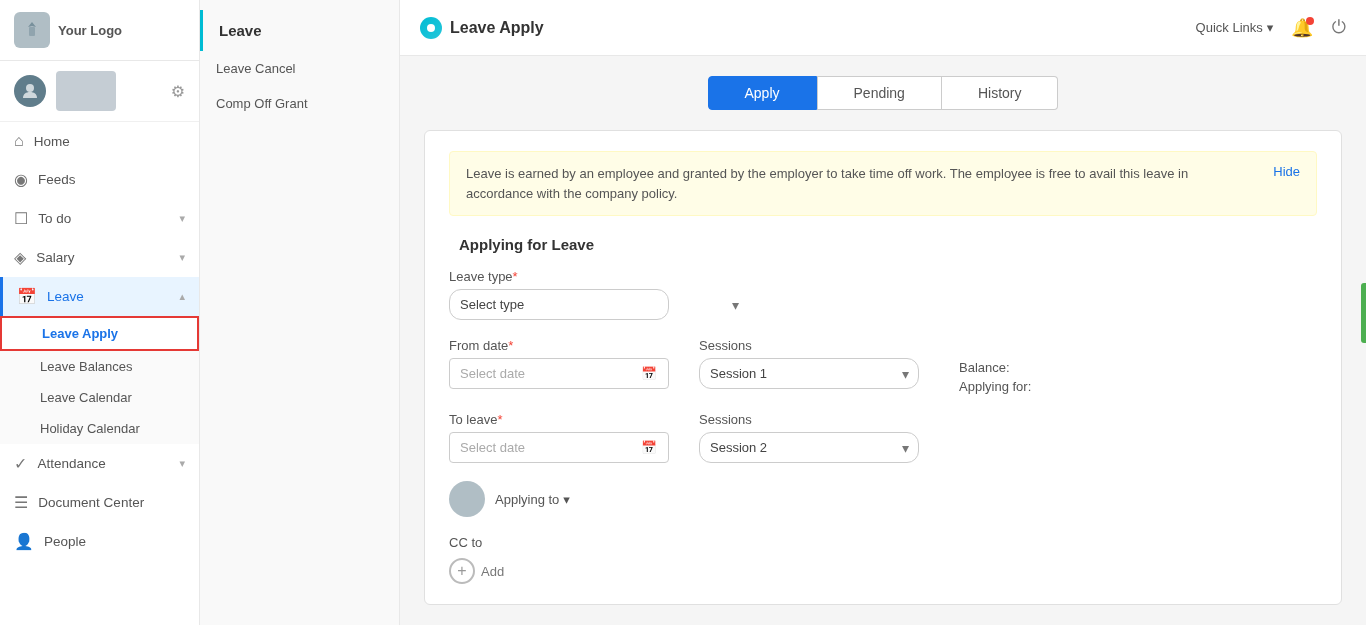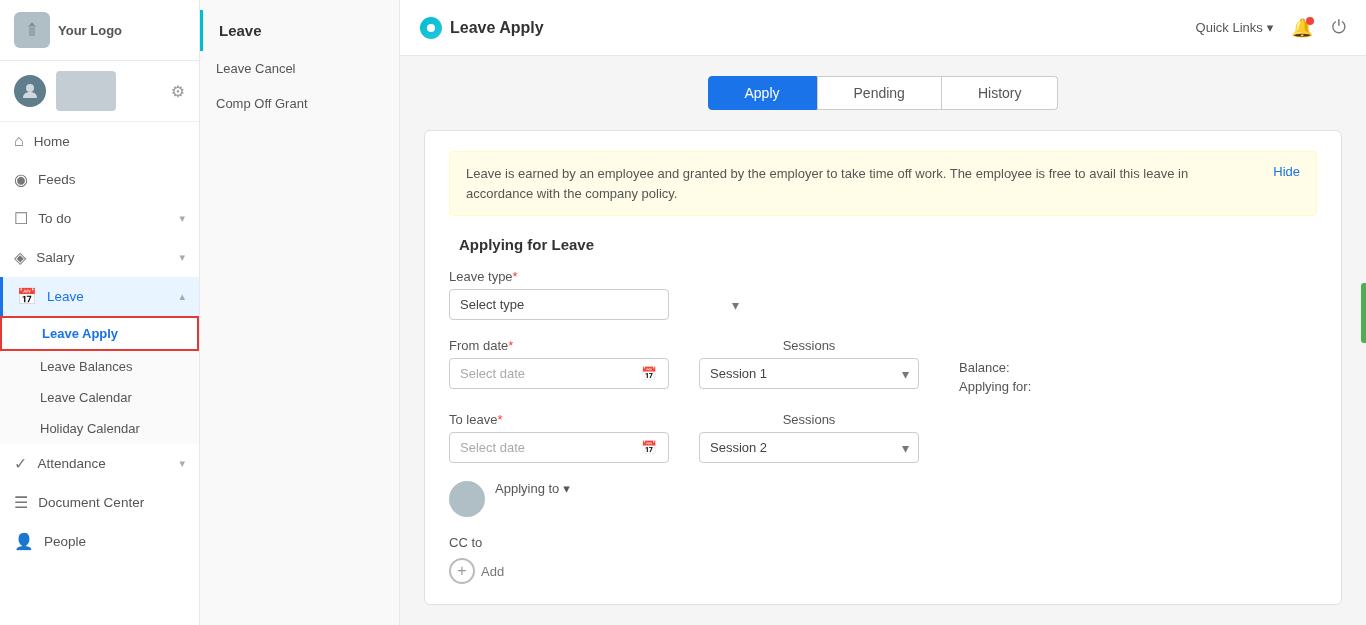--- a/index.html
+++ b/index.html
@@ -233,21 +233,21 @@
     }
     .form-row {
       display: flex;
       gap: 30px;
       margin-bottom: 18px;
       align-items: flex-start;
     }
     .form-group { display: flex; flex-direction: column; gap: 5px; }
     .form-group.full { flex: 1; max-width: 300px; }
     .form-group.half { width: 220px; }
-    .form-group.session-group { width: 220px; align-items: center; }
+    .form-group.session-group { width: 220px; }
     .form-label {
       font-size: 13px;
       color: #555;
     }
     .required { color: #f44336; }
     .form-input {
       border: 1px solid #ccc;
       border-radius: 4px;
       padding: 7px 10px;
       font-size: 13px;
@@ -260,21 +260,21 @@
       min-width: 220px;
     }
     .form-input .cal-icon { color: #777; }
     .form-select-wrap {
       position: relative;
       display: inline-block;
     }
     select {
       appearance: none;
       border: 1px solid #ccc;
-      border-radius: 4px;
+      border-radius: 12px;
       padding: 7px 30px 7px 10px;
       font-size: 13px;
       color: #444;
       background: #fff;
       cursor: pointer;
       min-width: 220px;
     }
     .select-arrow {
       position: absolute;
       right: 10px; top: 50%;
@@ -286,21 +286,21 @@
       display: flex;
       flex-direction: column;
       gap: 4px;
       font-size: 13px;
       color: #555;
       padding-top: 22px;
       margin-left: 10px;
     }
     .applying-to-row {
       display: flex;
-      align-items: flex-start;
+      align-items: center;
       gap: 10px;
       margin-bottom: 18px;
     }
     .user-avatar {
       width: 36px; height: 36px;
       background: #b0bec5;
       border-radius: 50%;
     }
     .applying-to-label {
       font-size: 13px;

